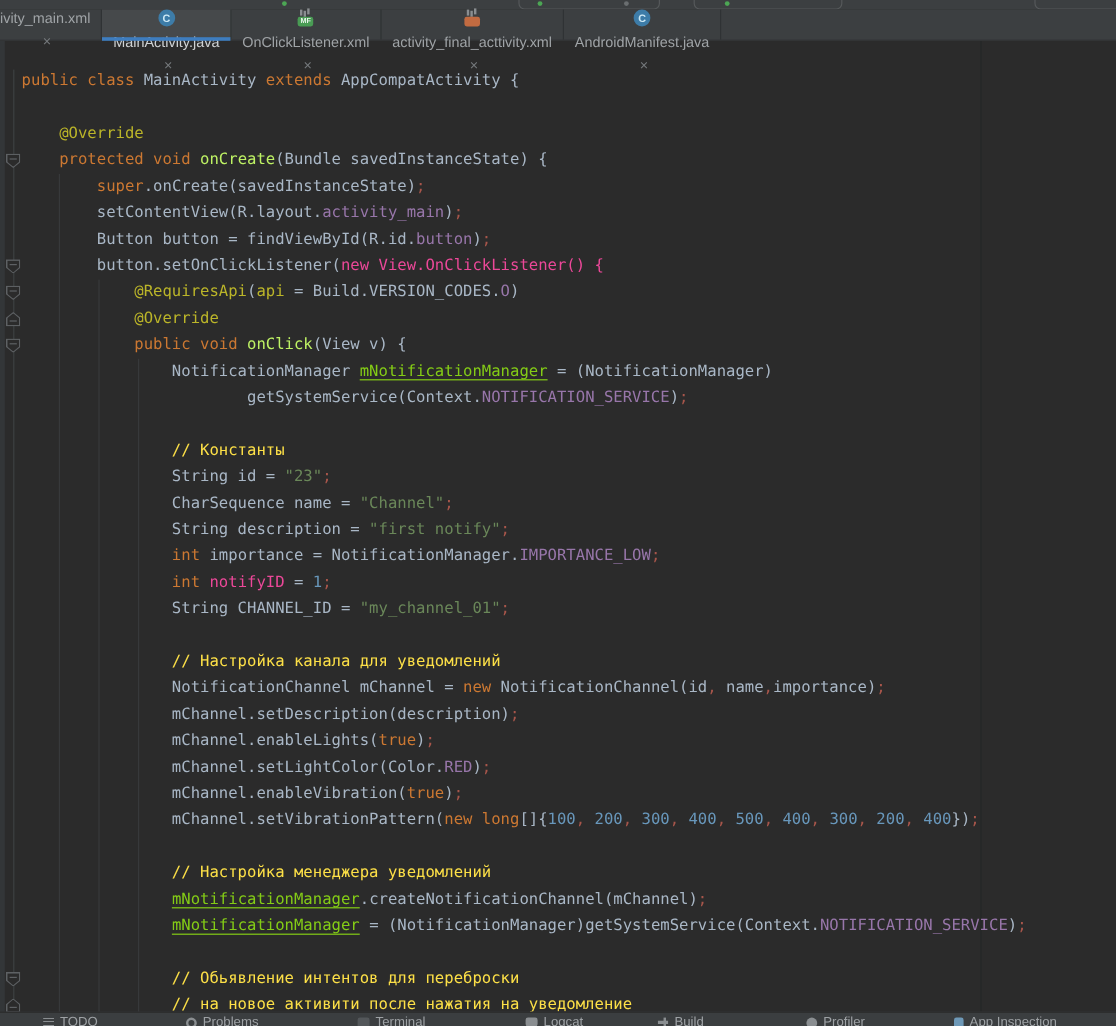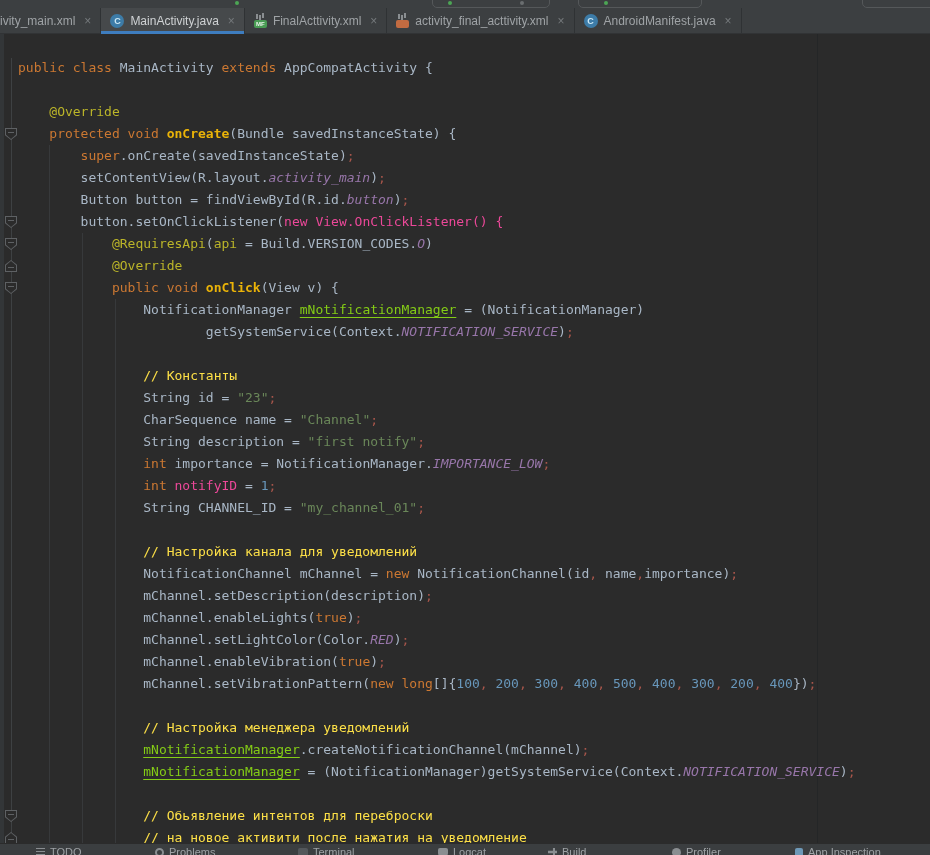--- a/index.html
+++ b/index.html
@@ -5,21 +5,21 @@
   html,body{margin:0;padding:0;width:930px;height:855px;overflow:hidden;background:#2B2B2B;
     font-family:"Liberation Sans",sans-serif;position:relative;}
   
   .top-strip{position:absolute;top:0;left:0;right:0;height:8px;background:#3C3F41;overflow:hidden;z-index:6;}
   .pill{position:absolute;top:-7px;height:13px;border:1px solid #55585A;border-radius:5px;background:transparent;}
   .tdot{position:absolute;width:4px;height:4px;border-radius:50%;top:1px;}
   
   .tab-bar{position:absolute;top:8px;left:0;right:0;height:26px;background:#3C3F41;display:flex;
     align-items:stretch;box-sizing:border-box;border-bottom:1px solid #313335;z-index:6;}
   .tab{display:flex;align-items:center;gap:6px;padding:0 9px;font-size:12px;color:#9FA3A6;
-    position:relative;border-right:1px solid #2F3234;white-space:nowrap;}
+    position:relative;border-right:1px solid #2F3234;white-space:nowrap;flex-direction:column;}
   .tab.active{background:#46494B;color:#CFD2D4;}
   .tab.active::after{content:"";position:absolute;left:0;right:0;bottom:-1px;height:3px;background:#3E7DBF;}
   .tab .close{color:#75797C;font-size:12px;margin-left:3px;line-height:1;}
   .ic-class{width:14px;height:14px;border-radius:50%;background:#3D7CA8;color:#CDE8F5;font-size:9px;
     font-weight:bold;display:flex;align-items:center;justify-content:center;flex:0 0 auto;}
   .ic-file{width:13px;height:14px;position:relative;flex:0 0 auto;}
   .ic-file .bars{position:absolute;top:0;left:2px;width:2px;height:5px;background:#8A8E91;
     box-shadow:3px 1px 0 #8A8E91,6px -1px 0 #8A8E91;}
   .ic-file .badge{position:absolute;bottom:0;left:0;width:13px;height:8px;border-radius:2px;color:#E8F3EA;
     font-size:6px;font-weight:bold;display:flex;align-items:center;justify-content:center;letter-spacing:0;}
@@ -29,26 +29,26 @@
   .editor{position:absolute;top:34px;left:0;right:0;bottom:0;background:#2B2B2B;overflow:hidden;}
   .left-edge{position:absolute;left:0;top:0;bottom:0;width:4px;background:#333638;}
   .fold-line{position:absolute;left:11px;top:24px;bottom:0;width:1px;background:#3E4143;}
   .guide-right{position:absolute;left:817px;top:0;bottom:0;width:1px;background:#242627;}
   .iguide{position:absolute;width:1px;background:#37393B;}
   .code{position:absolute;left:18px;top:23px;font:13px/22px "DejaVu Sans Mono",monospace;
     white-space:pre;color:#A9B7C6;}
   .ln{height:22px;}
   .tk-kw{color:#CC7832;}
   .tk-def{color:#A9B7C6;}
-  .tk-fn{color:#eab308;font-weight:bold;}
+  .tk-fn{color:#bef264;font-weight:normal;}
   .tk-ann{color:#BBB529;}
   .tk-str{color:#6A8759;}
   .tk-num{color:#6897BB;}
   .tk-cmt{color:#fde047;}
-  .tk-const{color:#9876AA;font-style:italic;}
+  .tk-const{color:#9876AA;}
   .tk-gray{color:#ec4899;}
   .tk-punc{color:#A8564B;}
   .tk-fieldu{color:#84cc16;text-decoration:underline;text-underline-offset:3px;}
   
   .fm{position:absolute;left:5px;width:12px;height:12px;z-index:2;}
   .fm .o{position:absolute;left:0;top:0;width:12px;height:12px;background:#5E6164;}
   .fm .i{position:absolute;left:1px;top:1px;width:10px;height:10px;background:#2B2B2B;}
   .fm.down .o{clip-path:polygon(0 0,100% 0,100% 60%,50% 100%,0 60%);}
   .fm.down .i{clip-path:polygon(0 0,100% 0,100% 58%,50% 100%,0 58%);}
   .fm.up .o{clip-path:polygon(50% 0,100% 40%,100% 100%,0 100%,0 40%);}
@@ -90,21 +90,21 @@
     <div class="tab active">
       <span class="ic-class">C</span>
       <span>MainActivity.java</span>
       <span class="close">×</span>
     </div>
     <div class="tab">
       <span class="ic-file">
         <span class="bars"></span>
         <span class="badge badge-manifest">MF</span>
       </span>
-      <span>FinalActtivity.xml</span>
+      <span>OnClickListener.xml</span>
       <span class="close">×</span>
     </div>
     <div class="tab">
       <span class="ic-file">
         <span class="bars"></span>
         <span class="badge badge-layout"></span>
       </span>
       <span>activity_final_acttivity.xml</span>
       <span class="close">×</span>
     </div>

